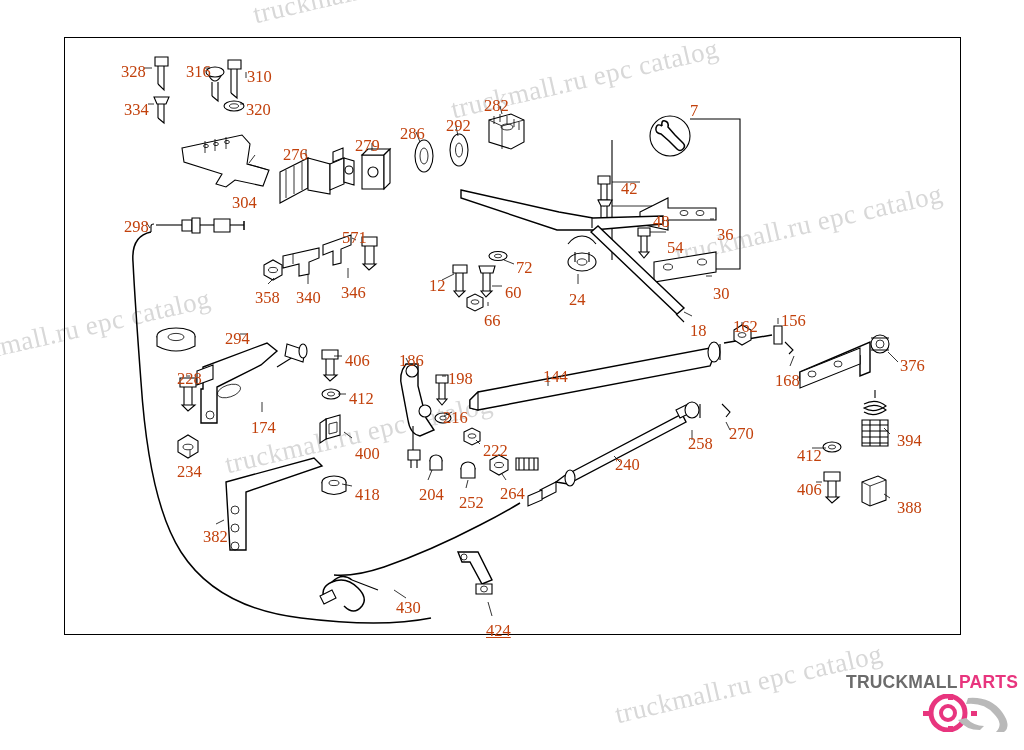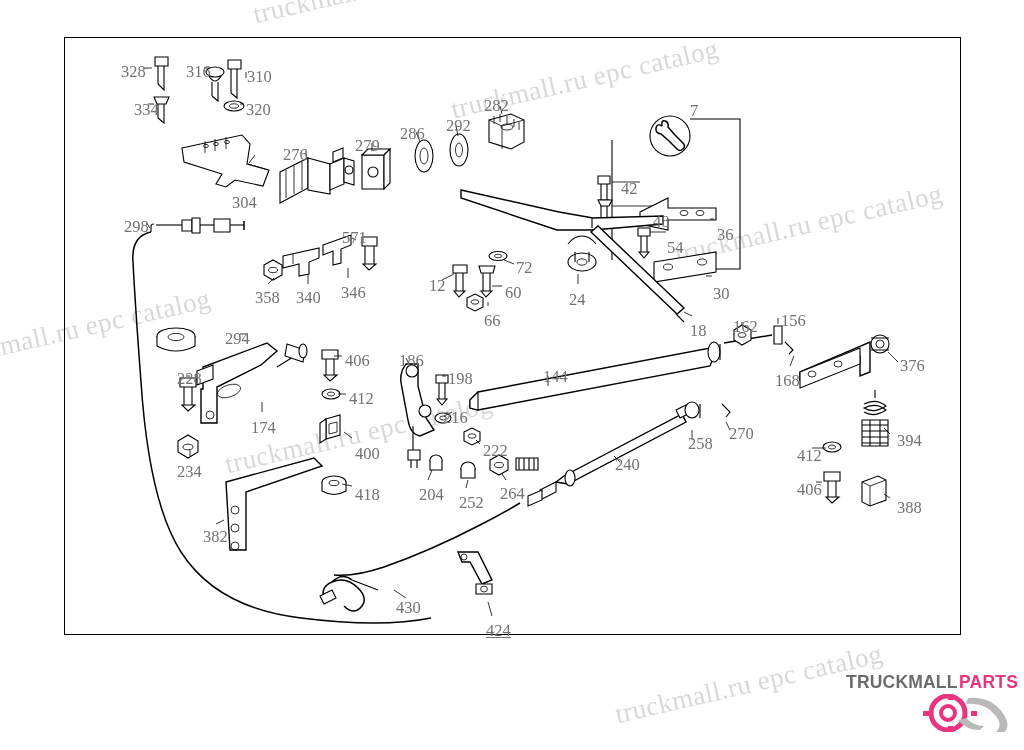--- a/index.html
+++ b/index.html
@@ -11,21 +11,21 @@
   .wm{position:absolute;color:#d8d8d8;font-family:"Liberation Serif",serif;
       font-size:27px;white-space:nowrap;transform-origin:left top;
       pointer-events:none;letter-spacing:.5px;}
 
   
   #frame{position:absolute;left:64px;top:37px;width:897px;height:598px;
          border:1.6px solid #000;box-sizing:border-box;background:transparent;}
 
   
   .lbl{position:absolute;font-size:16.5px;font-family:"Liberation Serif",serif;
-       color:#737373;white-space:nowrap;}
+       color:#c2410c;white-space:nowrap;}
 
   
   svg#art{position:absolute;left:0;top:0;width:1024px;height:750px;}
   svg#art *{vector-effect:non-scaling-stroke;}
   .ln{fill:none;stroke:#000;stroke-width:1.1;}
   .ln2{fill:none;stroke:#000;stroke-width:1.5;}
   .thin{fill:none;stroke:#000;stroke-width:.8;}
   .fillw{fill:#fff;stroke:#000;stroke-width:1.1;}
   .fillw2{fill:#fff;stroke:#000;stroke-width:1.4;}
 
@@ -389,21 +389,21 @@
       <path class="thin" d="M548 376 l0 10 M620 462 l-6 -6 M692 440 l0 -10 M730 430 l-4 -8"></path>
       <path class="thin" d="M812 448 l14 0 M890 434 l-6 -6 M816 482 l6 0 M890 498 l-6 -4"></path>
       <path class="thin" d="M216 524 l8 -4 M406 598 l-12 -8 M492 616 l-4 -14"></path>
     </g>
   </svg>
 
   <div id="labels">
       <div class="lbl" style="left: 121px; top: 62px;">328</div>
       <div class="lbl" style="left: 186px; top: 62px;">316</div>
       <div class="lbl" style="left: 247px; top: 67px;">310</div>
-      <div class="lbl" style="left: 134px; top: 100px;">334</div>
+      <div class="lbl" style="left: 124px; top: 100px;">334</div>
       <div class="lbl" style="left: 246px; top: 100px;">320</div>
       <div class="lbl" style="left: 232px; top: 169px; margin-top: 24px;">304</div>
       <div class="lbl" style="left: 283px; top: 145px;">276</div>
       <div class="lbl" style="left: 355px; top: 136px;">279</div>
       <div class="lbl" style="left: 400px; top: 124px;">286</div>
       <div class="lbl" style="left: 446px; top: 116px;">292</div>
       <div class="lbl" style="left: 484px; top: 96px;">282</div>
       <div class="lbl" style="left: 690px; top: 101px;">7</div>
       <div class="lbl" style="left: 621px; top: 179px;">42</div>
       <div class="lbl" style="left: 653px; top: 212px;">48</div>

